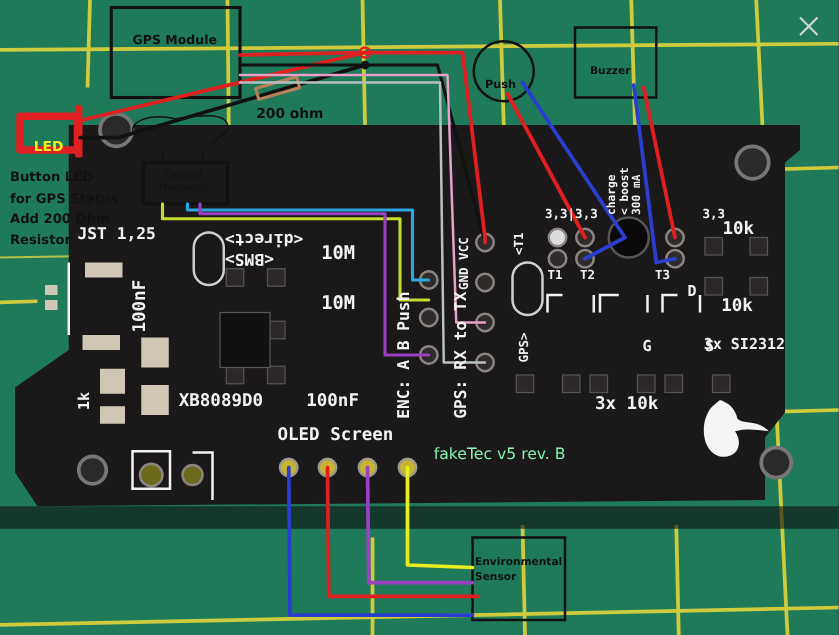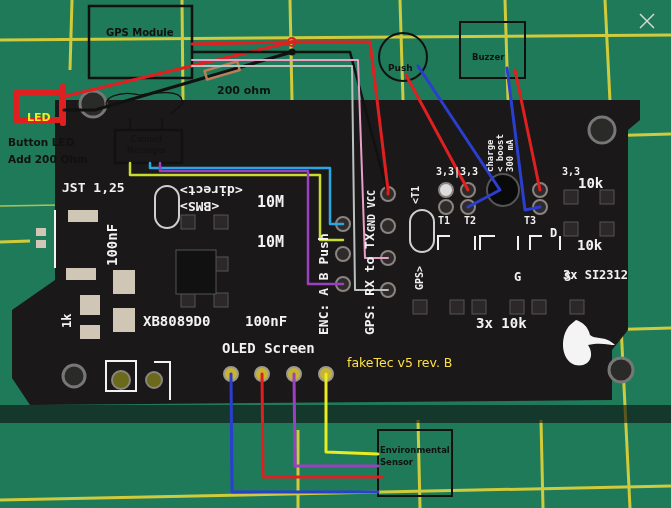--- a/index.html
+++ b/index.html
@@ -1,21 +1,21 @@
 <!DOCTYPE html>
 <html><head>
 <meta charset="utf-8">
 <style>
   html, body { margin:0; padding:0; }
   body { width:671px; height:508px; overflow:hidden; background:#2a2a2a; position:relative; font-family:"Liberation Sans", sans-serif; }
   #stage { position:absolute; left:0; top:0; width:547px; height:508px; }
   .lbl { position:absolute; white-space:nowrap; }
   .ann { color:#111; font-weight:bold; font-family:"DejaVu Sans", sans-serif; }
   .silk { color:#f2f2f2; font-family:"DejaVu Sans Mono", monospace; font-weight:bold; }
-  .silk-sans { color:#fde047; font-family:"DejaVu Sans", sans-serif; }
+  .silk-sans { color:#86efac; font-family:"DejaVu Sans", sans-serif; }
   .close-x { position:absolute; left:638px; top:12px; width:18px; height:18px; cursor:pointer; }
 </style>
 </head>
 <body>
 
 <div id="stage">
 <svg width="671" height="508" viewBox="0 0 671 508" xmlns="http://www.w3.org/2000/svg">
 
   <rect x="0" y="0" width="671" height="508" fill="#1f7a5a"></rect>
 
@@ -160,25 +160,27 @@
     <path d="M 262 374 L 263 477 L 382 477" stroke="#e02020" stroke-width="3"></path>
     <path d="M 294 374 L 295 466 L 378 466" stroke="#9a40c0" stroke-width="3"></path>
     <path d="M 326 374 L 326 452 L 378 454" stroke="#e8ec20" stroke-width="3"></path>
   </g>
   <circle cx="292" cy="42" r="4" fill="none" stroke="#e02020" stroke-width="2"></circle>
   <circle cx="292" cy="52" r="3.5" fill="#111"></circle>
 </svg>
 
 
 <div class="lbl ann" style="left:106px;top:27px;font-size:10px;">GPS Module</div>
-<div class="lbl ann" style="left:217px;top:84px;font-size:11px;">200 ohm</div>
+<div class="lbl ann" style="left:205px;top:84px;font-size:11px;">200 ohm</div>
 <div class="lbl ann" style="left:27px;top:111px;font-size:11px;color:#e8f020;">LED</div>
 <div class="lbl ann" style="left:8px;top:134px;font-size:10.5px;line-height:16.5px;">
   <div>Button LED</div>
+  <div>for GPS Status</div>
   <div>Add 200 Ohm</div>
+  <div>Resistor</div>
 </div>
 <div class="lbl ann" style="left:127px;top:134px;font-size:8px;line-height:11px;font-weight:normal;text-align:center;">
   <div>Canned</div>
   <div>Messages</div>
 </div>
 <div class="lbl ann" style="left:388px;top:63px;font-size:9px;">Push</div>
 <div class="lbl ann" style="left:472px;top:52px;font-size:8.5px;">Buzzer</div>
 <div class="lbl ann" style="left:380px;top:444px;font-size:8.5px;line-height:12px;">
   <div>Environmental</div>
   <div>Sensor</div>

